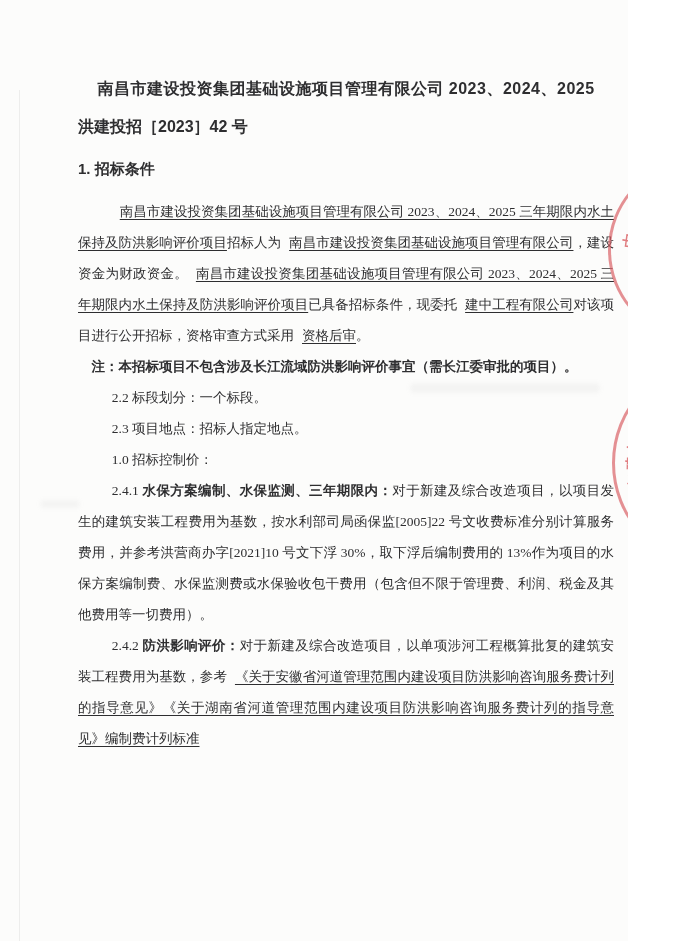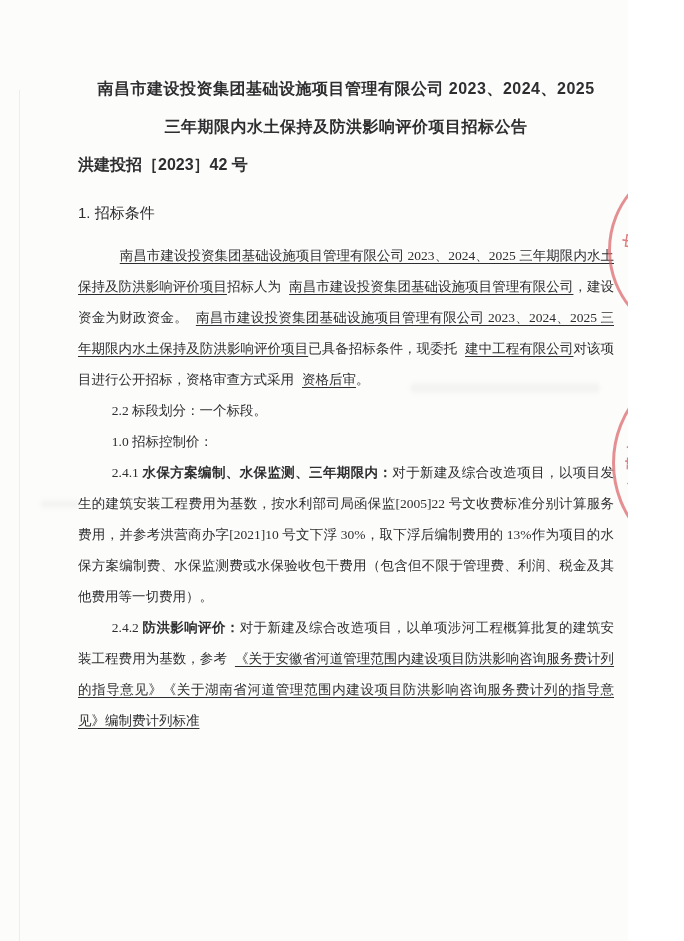--- a/index.html
+++ b/index.html
@@ -22,21 +22,21 @@
   .title{
     font-size:16px;font-weight:bold;text-align:center;line-height:38px;
     font-family:"Liberation Sans","DejaVu Sans",sans-serif;
     letter-spacing:0.5px;white-space:nowrap;
   }
   .docnum{
     font-size:16px;font-weight:bold;text-align:left;line-height:38px;
     font-family:"Liberation Sans","DejaVu Sans",sans-serif;
   }
   .heading{
-    font-size:15px;font-weight:normal;line-height:30px;margin:14px 0 12px 0;
+    font-size:15px;font-weight:bold;line-height:30px;margin:8px 0 12px 0;
     font-family:"Liberation Sans","DejaVu Sans",sans-serif;
   }
   .para{
     font-size:13.5px;line-height:31px;margin:0;text-align:justify;
   }
   .ind{text-indent:2.5em;}
   .note{
     font-size:13.5px;line-height:31px;margin:0;font-weight:bold;
     font-family:"Liberation Sans","DejaVu Sans",sans-serif;
     text-indent:1em;text-align:justify;
@@ -65,26 +65,27 @@
 </head>
 <body>
 
 <div class="page">
   <div class="crease"></div>
   <div class="smudge" style="left:410px;top:383px;width:190px;height:10px;"></div>
   <div class="smudge" style="left:40px;top:500px;width:40px;height:8px;"></div>
 
   <div class="content">
     <div class="title">南昌市建设投资集团基础设施项目管理有限公司 2023、2024、2025</div>
-    <div class="title">三年期限内水土保持及防洪影响评价项目招标公告</div>
     <div class="docnum">洪建投招［2023］42 号</div>
     <div>
         <h2 class="heading">1. 招标条件</h2>
         <p class="para ind"><span class="u">南昌市建设投资集团基础设施项目管理有限公司 2023、2024、2025 三年期限内水土保持及防洪影响评价项目</span><span>招标人为</span><span class="u">南昌市建设投资集团基础设施项目管理有限公司</span><span>，建设资金为财政资金。</span><span class="u">南昌市建设投资集团基础设施项目管理有限公司 2023、2024、2025 三年期限内水土保持及防洪影响评价项目</span><span>已具备招标条件，现委托</span><span class="u">建中工程有限公司</span><span>对该项目进行公开招标，资格审查方式采用</span><span class="u">资格后审</span><span>。</span></p>
+        <p class="note"><span class="b">注：本招标项目不包含涉及长江流域防洪影响评价事宜（需长江委审批的项目）。</span></p>
         <p class="para ind"><span>2.2 标段划分：一个标段。</span></p>
+        <p class="para ind"><span>2.3 项目地点：招标人指定地点。</span></p>
         <p class="para ind"><span>1.0 招标控制价：</span></p>
         <p class="para ind"><span>2.4.1 </span><span class="b">水保方案编制、水保监测、三年期限内：</span><span>对于新建及综合改造项目，以项目发生的建筑安装工程费用为基数，按水利部司局函保监[2005]22 号文收费标准分别计算服务费用，并参考洪营商办字[2021]10 号文下浮 30%，取下浮后编制费用的 13%作为项目的水保方案编制费、水保监测费或水保验收包干费用（包含但不限于管理费、利润、税金及其他费用等一切费用）。</span></p>
         <p class="para ind"><span>2.4.2 </span><span class="b">防洪影响评价：</span><span>对于新建及综合改造项目，以单项涉河工程概算批复的建筑安装工程费用为基数，参考</span><span class="u">《关于安徽省河道管理范围内建设项目防洪影响咨询服务费计列的指导意见》《关于湖南省河道管理范围内建设项目防洪影响咨询服务费计列的指导意见》编制费计列标准</span></p>
       </div>
   </div>
 
   <div id="stamps">
       <div class="stamp" style="left: 608px; top: 159px; width: 176px; height: 176px; border-color: rgba(216, 90, 95, 0.72);">
         <span class="schar" style="color: rgba(216, 90, 95, 0.85); font-size: 15px; transform: translate(-50%, -50%) rotate(-115deg) translateY(-69px);">建</span>
         <span class="schar" style="color: rgba(216, 90, 95, 0.85); font-size: 15px; transform: translate(-50%, -50%) rotate(-82.1429deg) translateY(-69px);">中</span>

